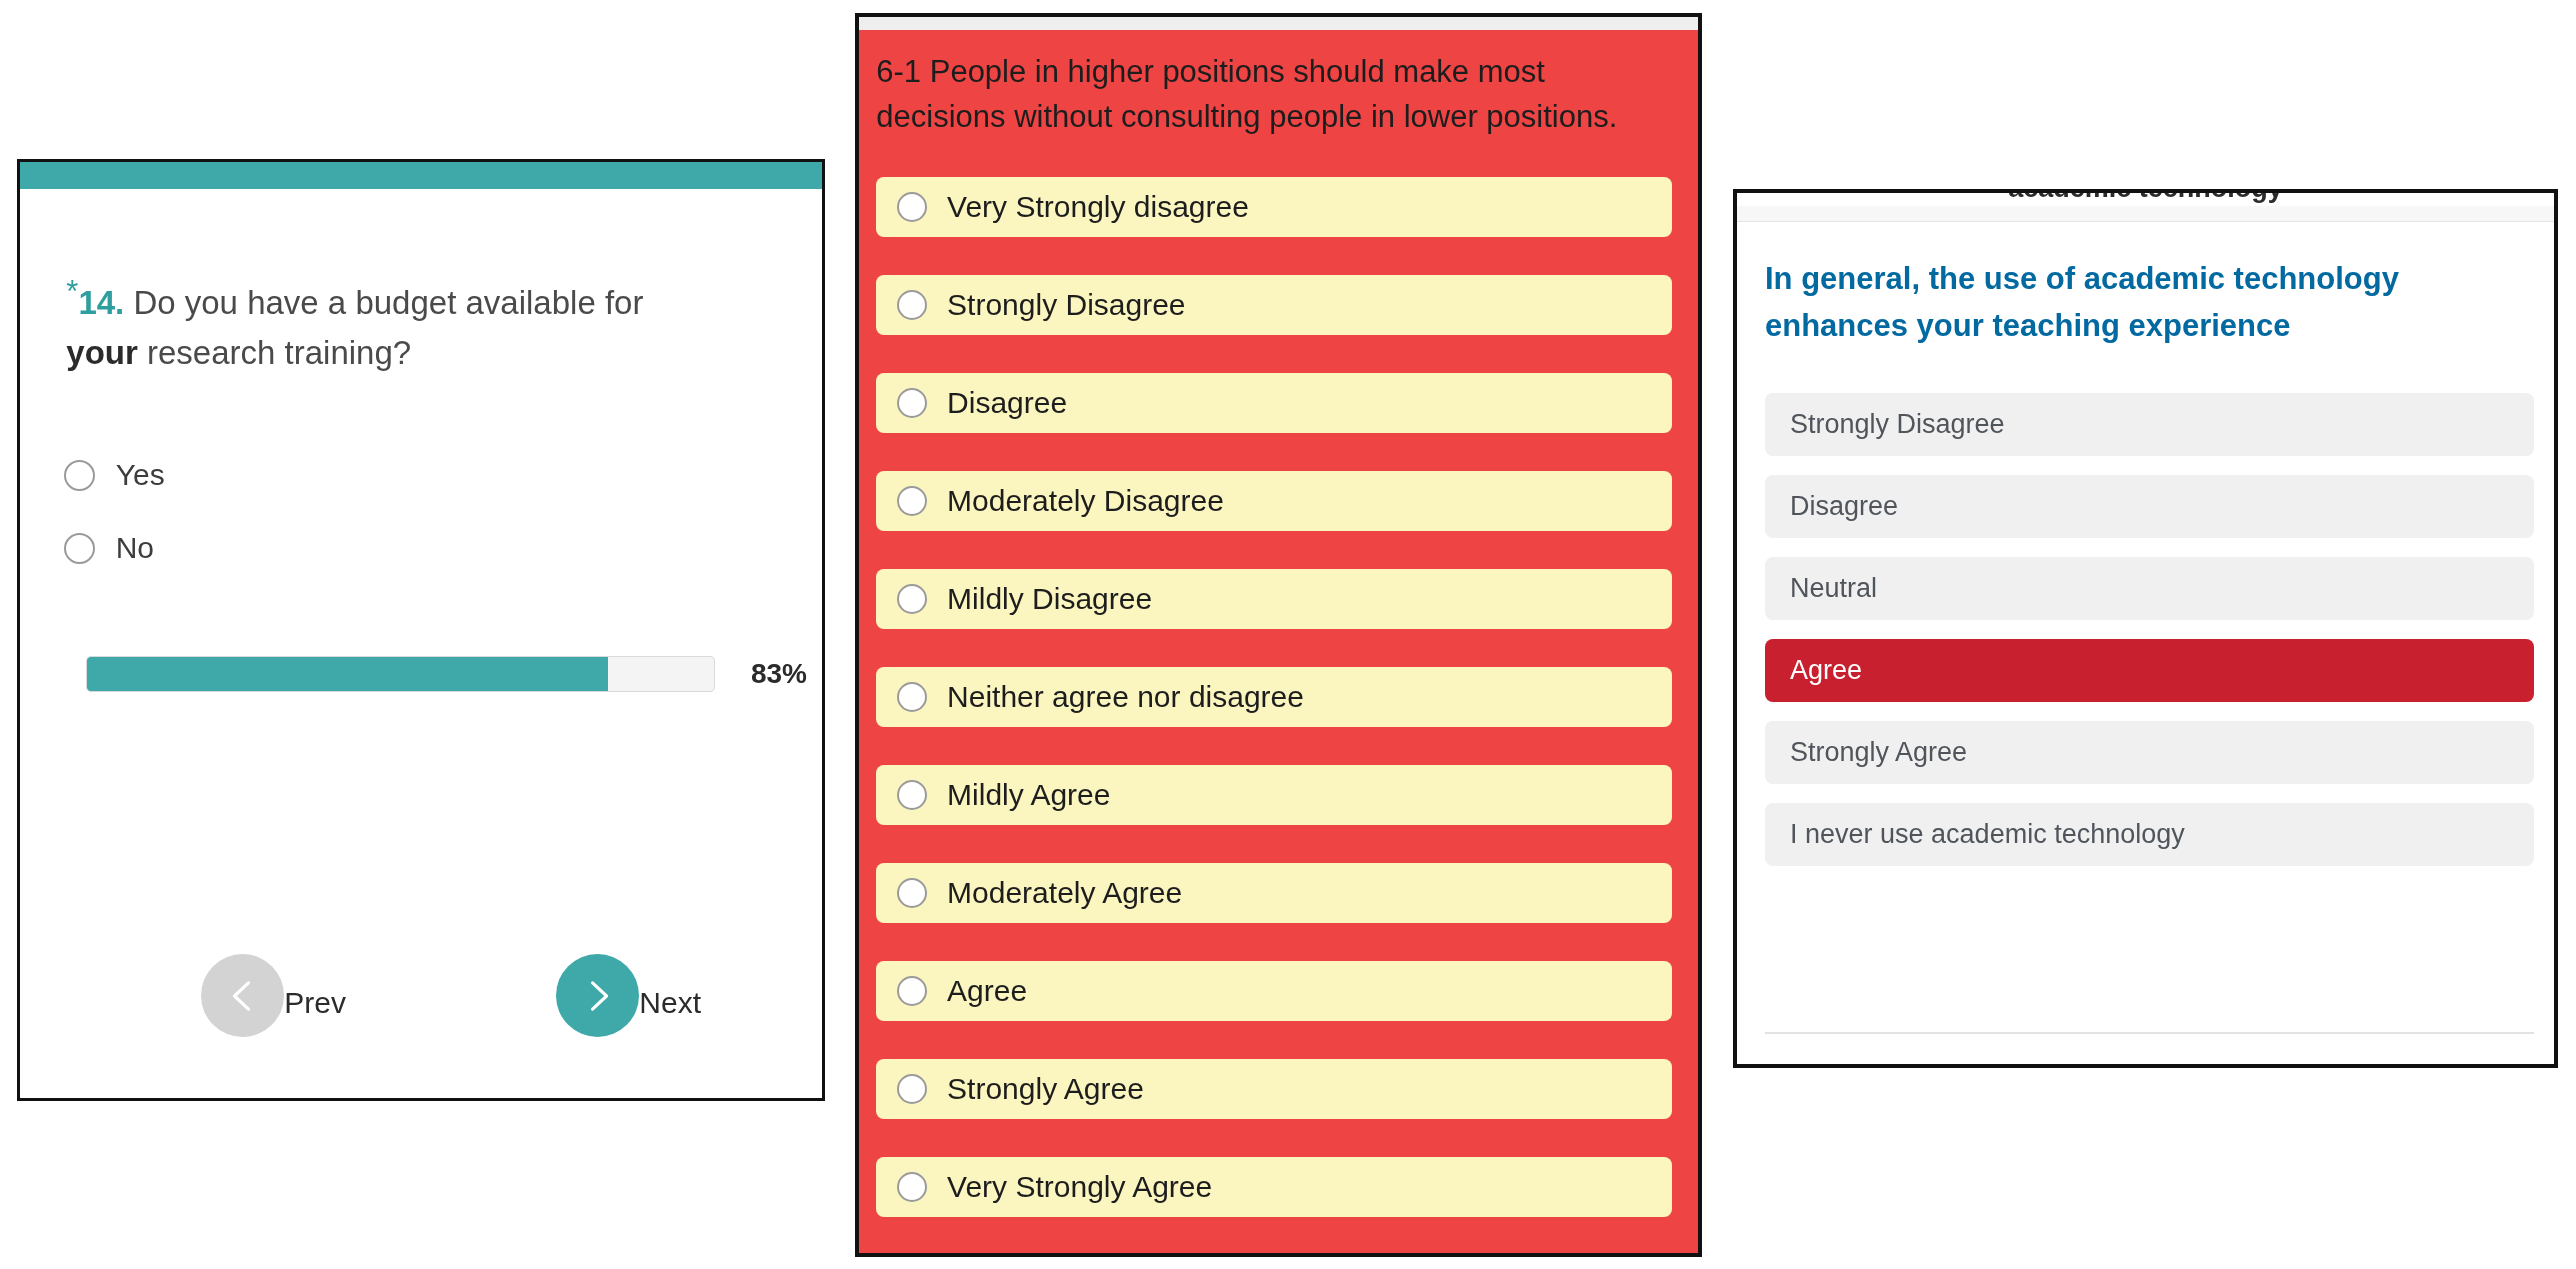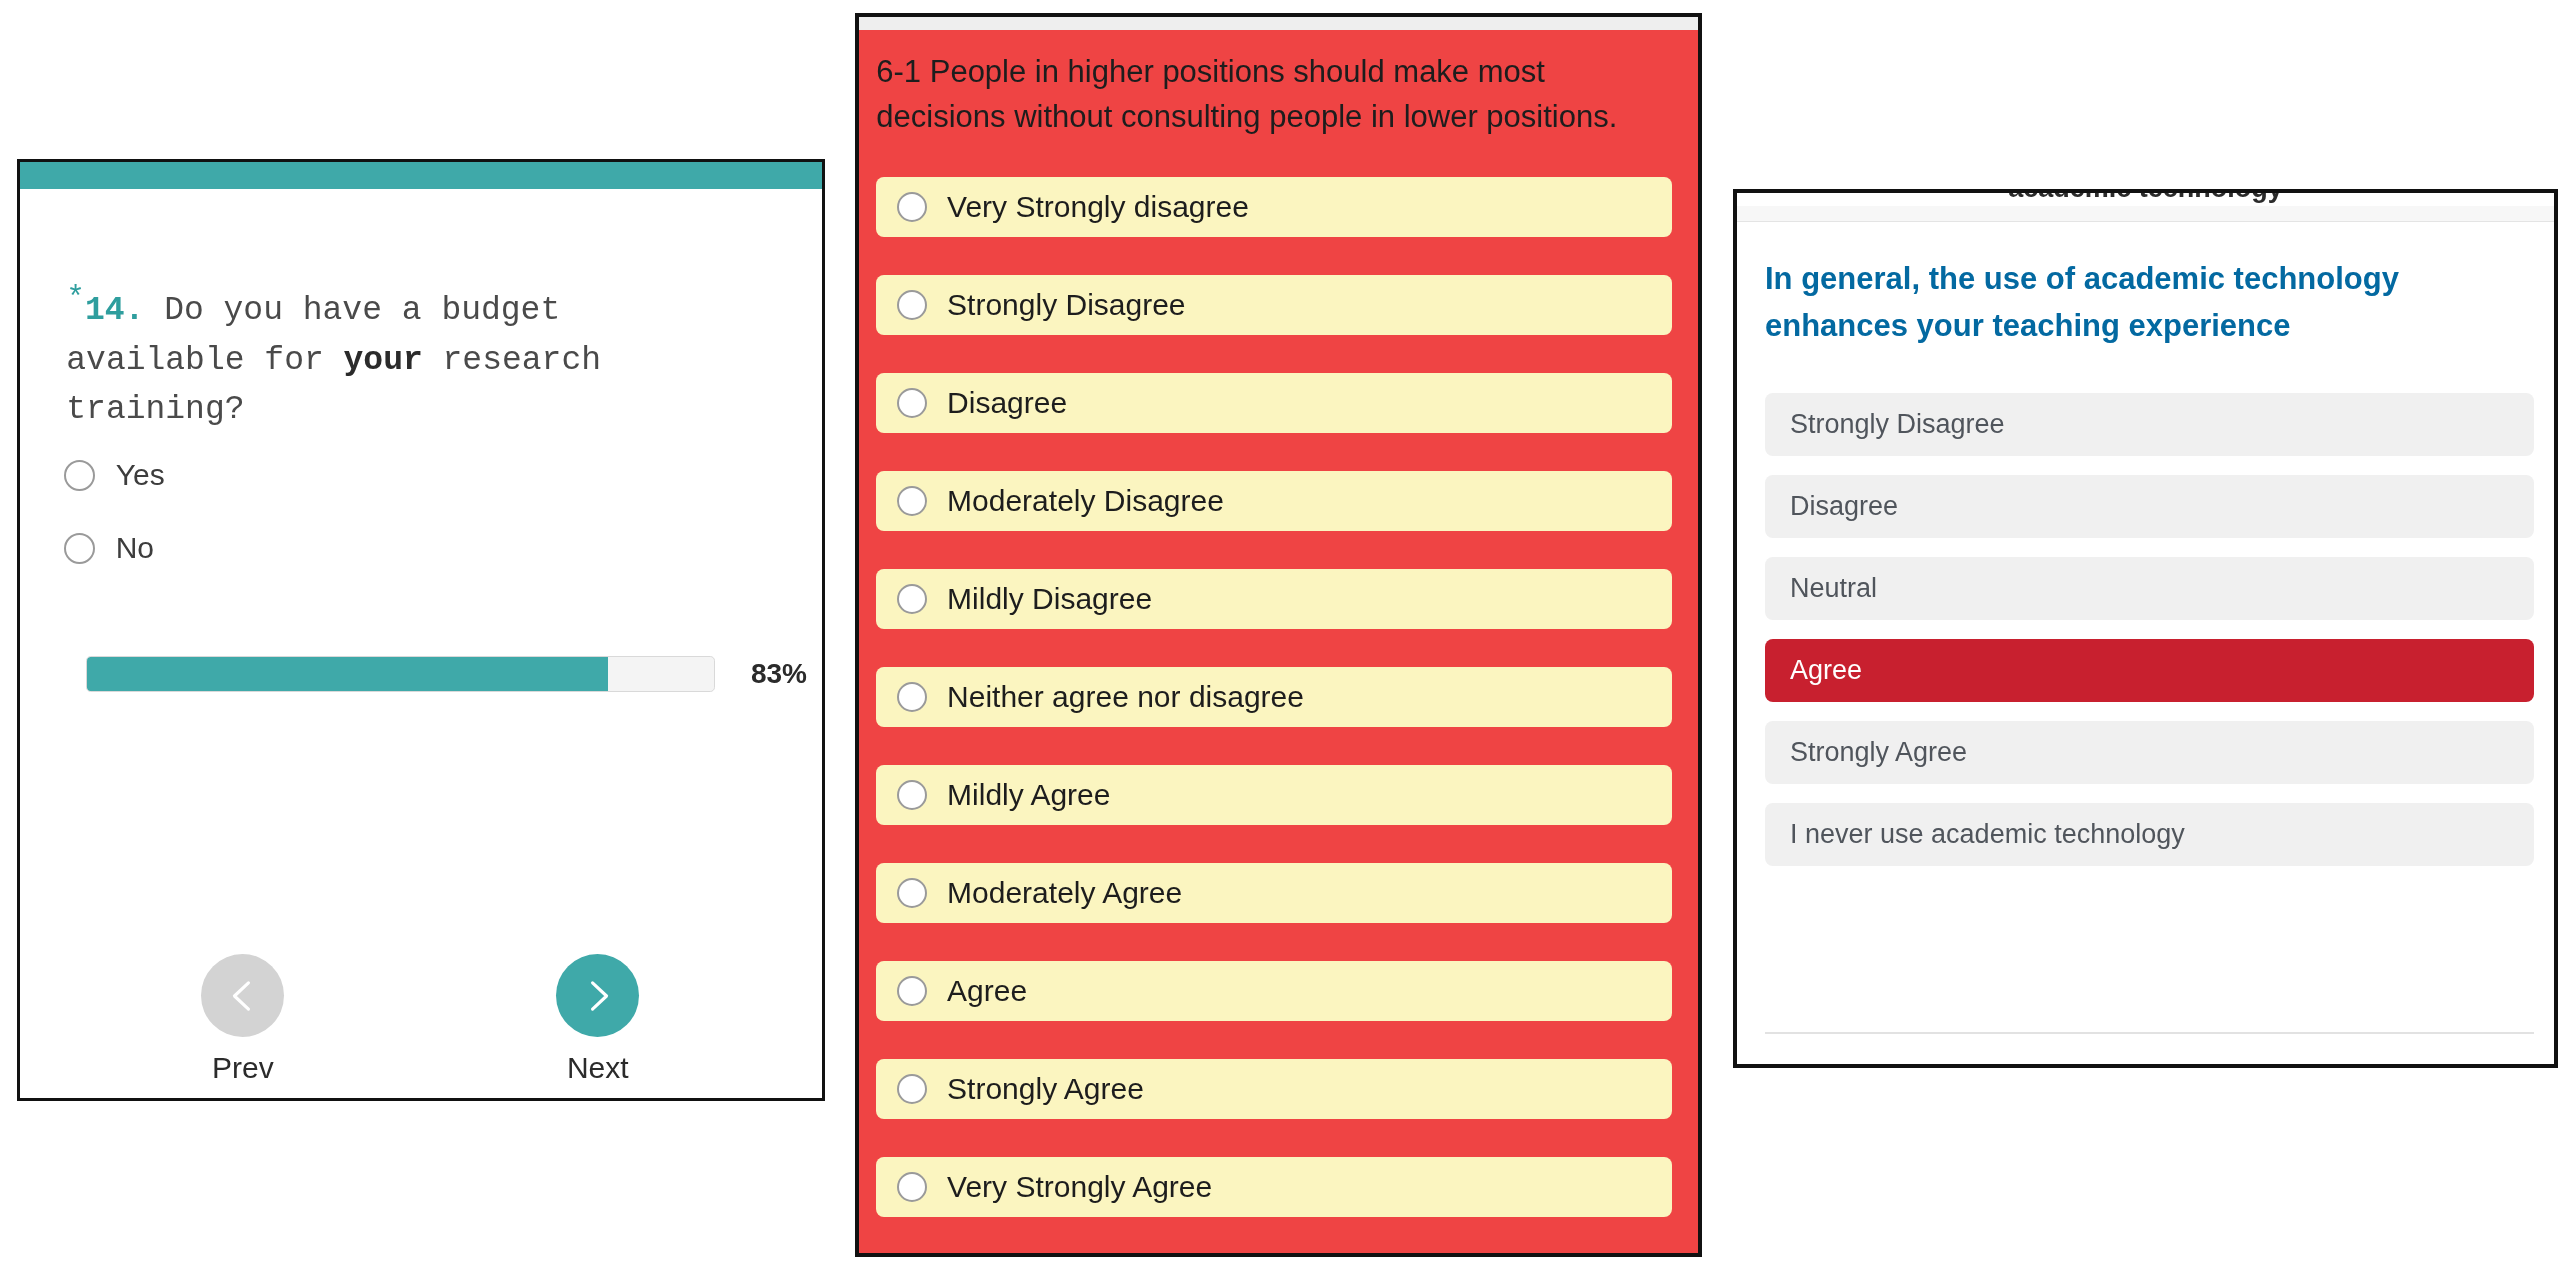--- a/index.html
+++ b/index.html
@@ -30,27 +30,26 @@
     position: absolute;
     left: 0;
     top: 0;
     width: 100%;
     height: 27px;
     background: #3FA9A9;
   }
   #left-question {
     position: absolute;
     left: 46px;
-    top: 124px;
+    top: 116px;
     width: 645px;
     font-size: 33px;
     line-height: 1.5;
     color: #4a4a4a;
     font-weight: 400;
-    font-family: Liberation Mono, monospace;
   }
   #left-question .req-star {
     color: #2F9E9E;
     font-size: 31px;
     vertical-align: super;
     line-height: 0;
   }
   #left-question .qnum {
     color: #2F9E9E;
     font-weight: bold;
@@ -110,21 +109,21 @@
     margin-left: 23.6px;
     font-size: 28px;
     font-weight: bold;
     color: #2b2b2b;
     white-space: nowrap;
   }
 
   .nav-button-group {
     position: absolute;
     display: flex;
-    flex-direction: column;
+    flex-direction: row;
     align-items: center;
   }
   #nav-prev { left: 181px; top: 792px; }
   #nav-next { left: 536px; top: 792px; }
   .nav-circle {
     width: 83px;
     height: 83px;
     border-radius: 50%;
     display: flex;
     align-items: center;

